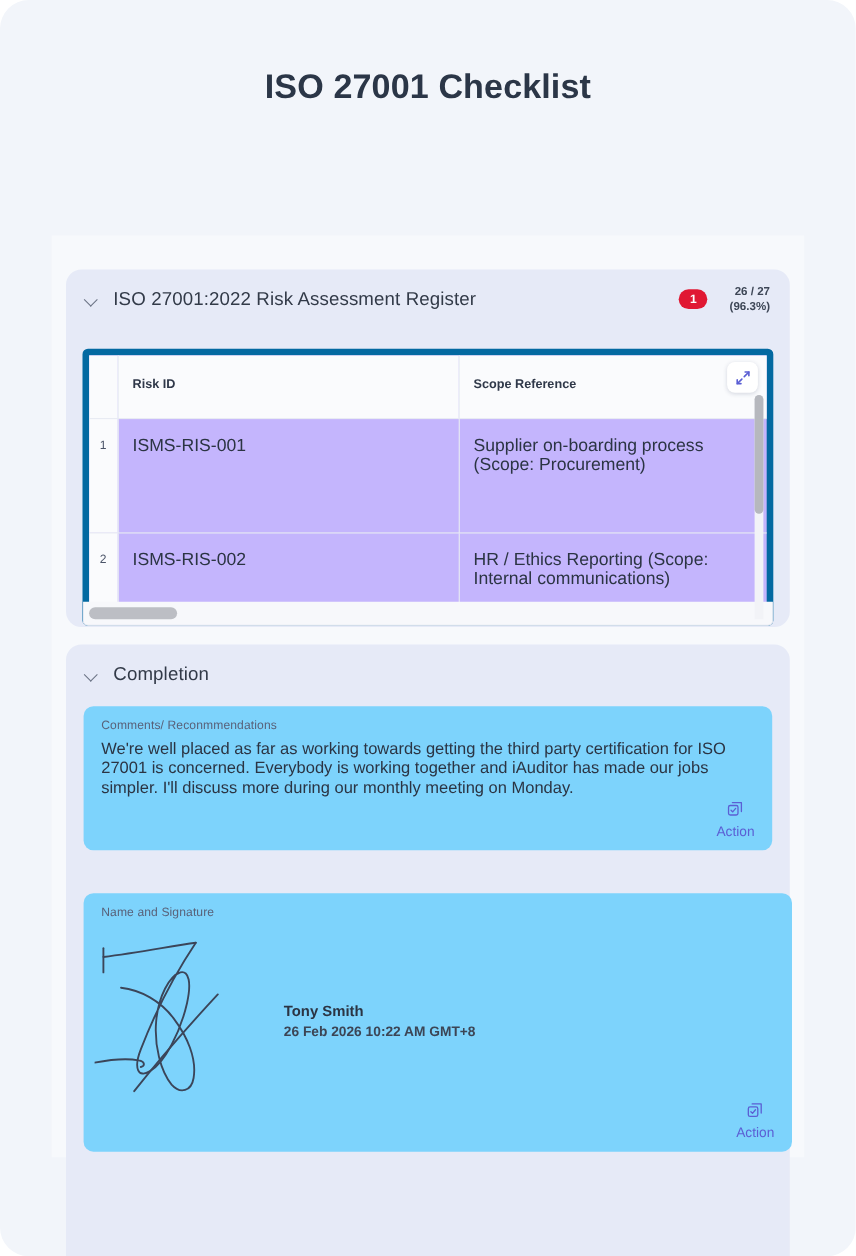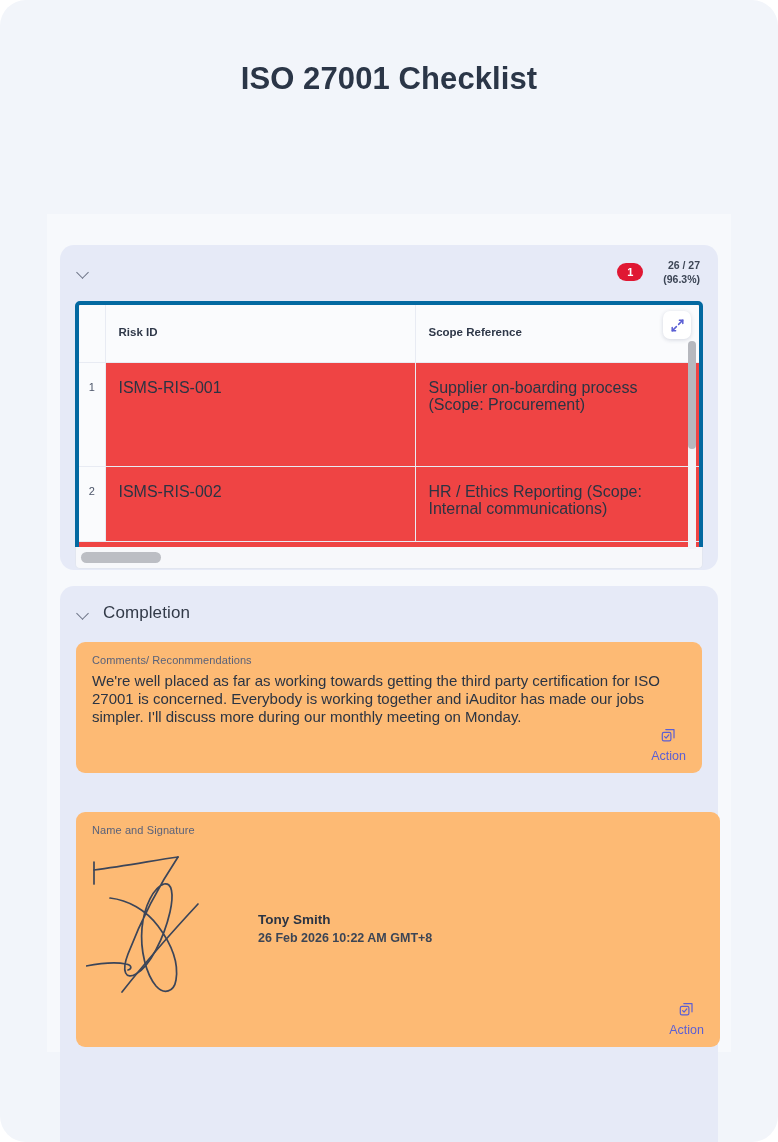--- a/index.html
+++ b/index.html
@@ -112,25 +112,25 @@
     font-size: 10.5px;
     font-weight: bold;
     color: #3d4656;
     line-height: 14px;
   }
 
   
   .table-wrap {
     position: absolute;
     left: 15px;
-    top: 56px;
+    top: 72px;
     width: 628px;
     height: 252px;
-    background: #ef4444;
-    border: 4px solid #0369a1;
+    background: #c4b5fd;
+    border: 6px solid #0369a1;
     border-radius: 5px;
     overflow: hidden;
   }
   table.risk-table {
     border-collapse: collapse;
     width: 628px;
     table-layout: fixed;
   }
   table.risk-table th,
   table.risk-table td {
@@ -219,21 +219,21 @@
     width: 80px;
     height: 11px;
     background: #bcbec4;
     border-radius: 6px;
   }
 
   
   .panel {
     position: absolute;
     left: 16px;
-    background: #fdba74;
+    background: #7dd3fc;
     border-radius: 9px;
   }
   #panel-comments  { top: 56px;  width: 626px; height: 131px; }
   #panel-signature { top: 198px; width: 644px; height: 235px; margin-top: 28px; }
 
   .field-label {
     font-size: 11px;
     color: #5b6舗;
     color: #59627a;
     padding: 12px 0 0 16px;
@@ -294,20 +294,21 @@
   <div class="title-block">
     <div class="title-line">ISO 27001 Checklist</div>
   </div>
 
   <div class="report-container">
 
     <div class="section-card" id="card-risk">
 
       <div class="section-head">
         <span class="chevron"></span>
+        <span class="section-title">ISO 27001:2022 Risk Assessment Register</span>
         <span class="head-right">
           <span class="count-badge">1</span>
           <span class="score">
             <div>26 / 27</div>
             <div>(96.3%)</div>
           </span>
         </span>
       </div>
 
       <div class="table-wrap">

